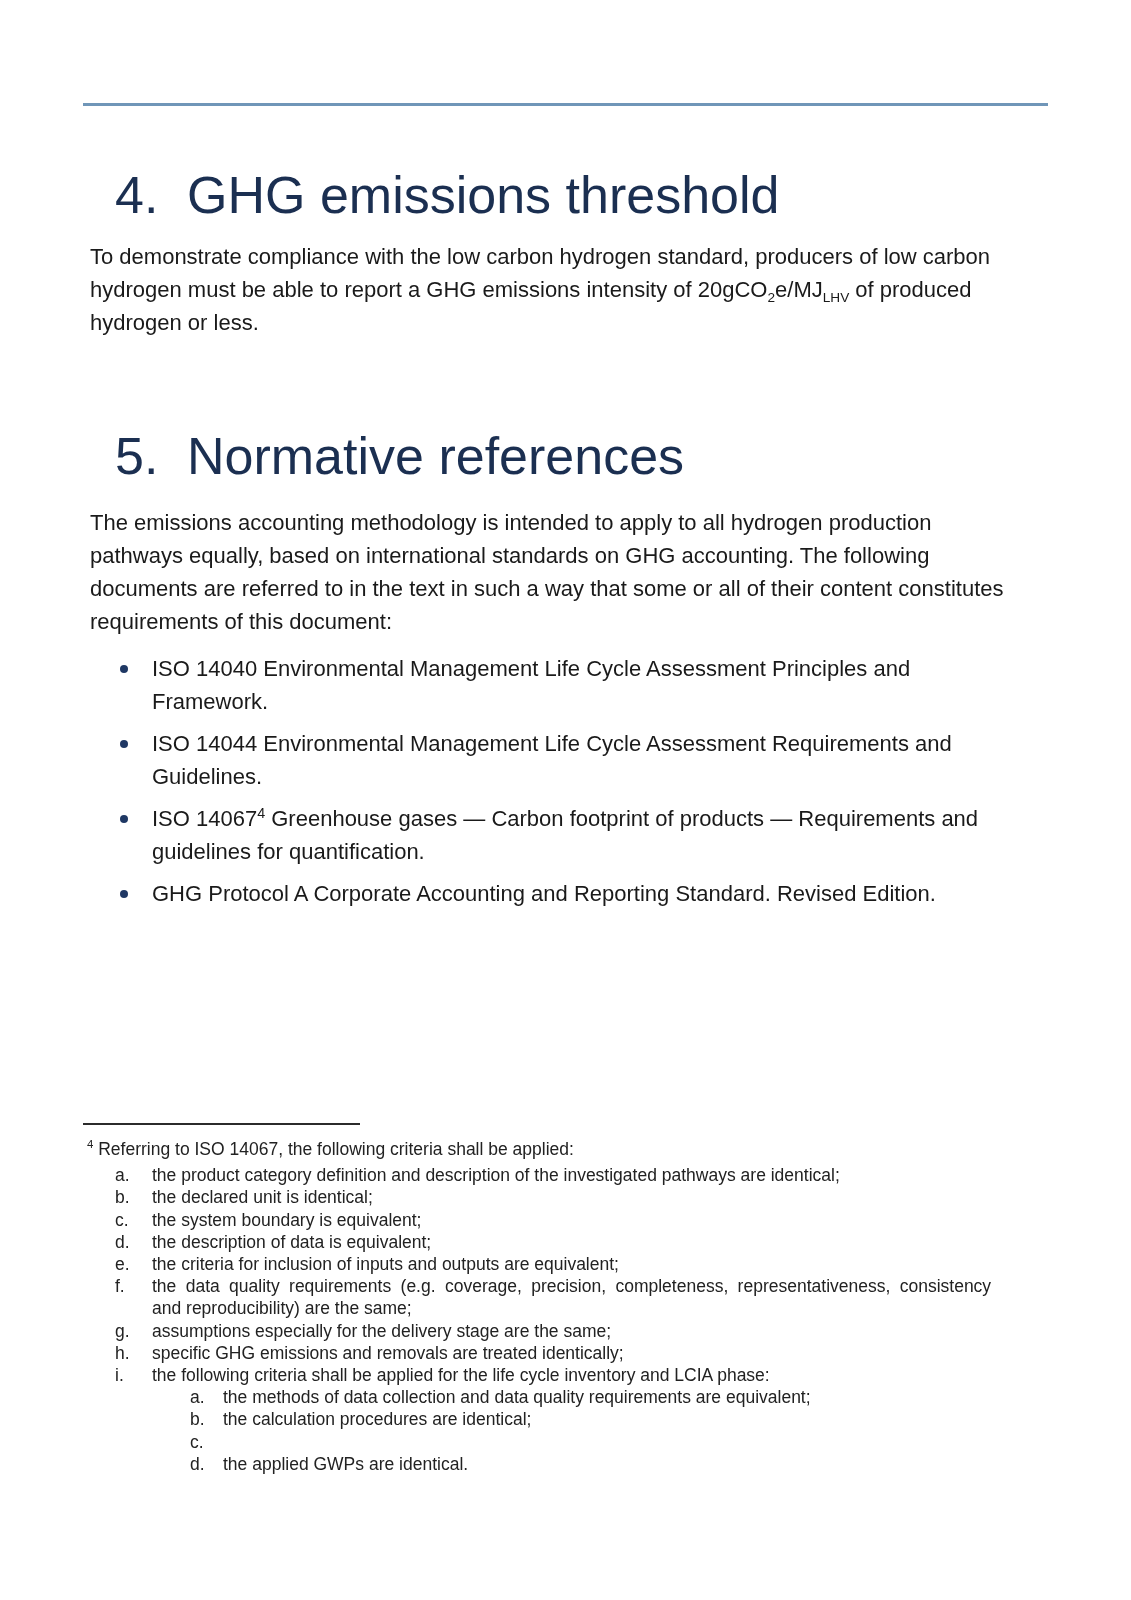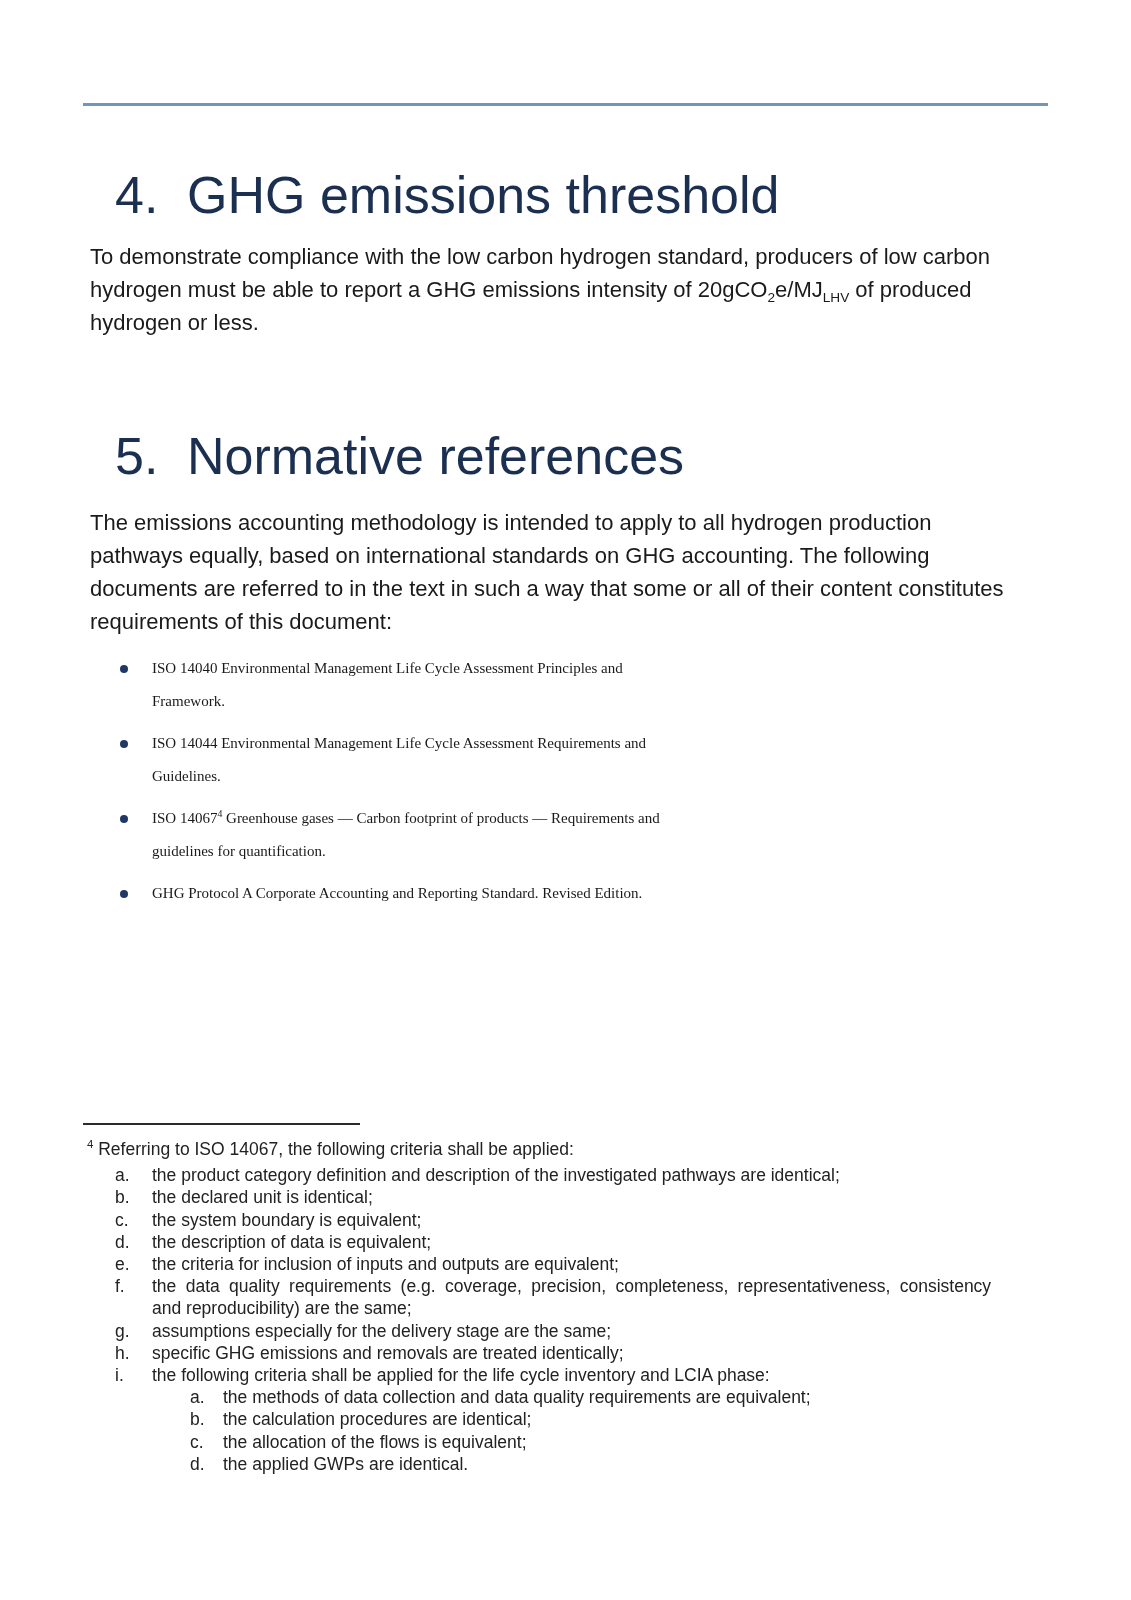--- a/index.html
+++ b/index.html
@@ -45,24 +45,23 @@
   .bullets {
     position: absolute;
     left: 83px; top: 652px;
     width: 965px;
     margin: 0; padding: 0;
     list-style: none;
   }
   .bullets li {
     position: relative;
     padding-left: 69px;
-    font-size: 15px;
+    font-size: 22px;
     line-height: 33px;
     margin-bottom: 9px;
-    font-family: Liberation Serif, serif;
   }
   .bullets li::before {
     content: "";
     position: absolute;
     left: 37px; top: 13px;
     width: 8px; height: 8px;
     border-radius: 50%;
     background: var(--bullet, #1f3864);
   }
   .footnote {
@@ -156,21 +155,20 @@
     <div class="fn-item fn-sub">
       <span class="fn-label">a.</span>
       <span class="fn-text">the methods of data collection and data quality requirements are equivalent;</span>
     </div>
     <div class="fn-item fn-sub">
       <span class="fn-label">b.</span>
       <span class="fn-text">the calculation procedures are identical;</span>
     </div>
     <div class="fn-item fn-sub">
       <span class="fn-label">c.</span>
-      <span class="fn-text">the allocation of the flows is equivalent;</span>
     </div>
     <div class="fn-item fn-sub">
       <span class="fn-label">d.</span>
       <span class="fn-text">the applied GWPs are identical.</span>
     </div>
   </div>
 
   <div class="page-num">Page | 11</div>
 
 </div>

